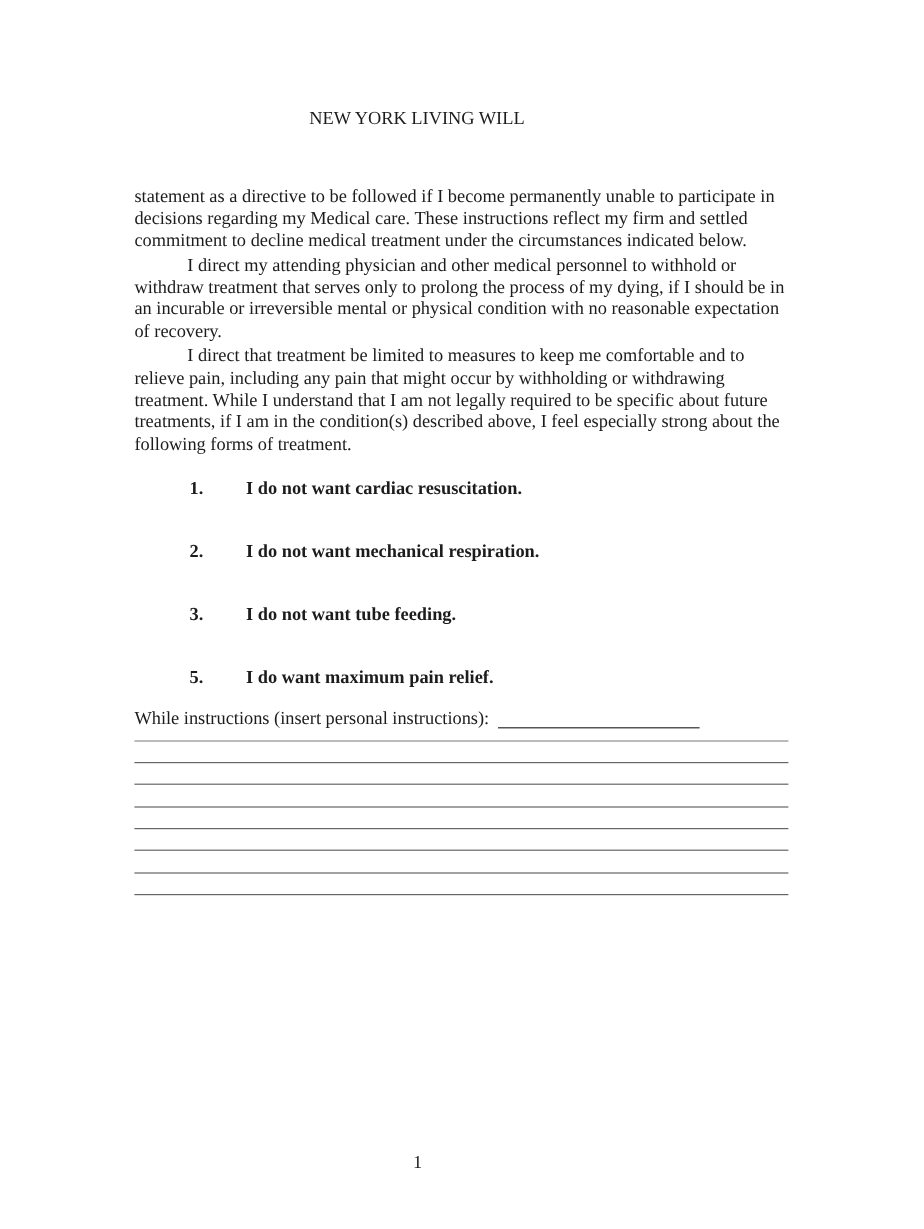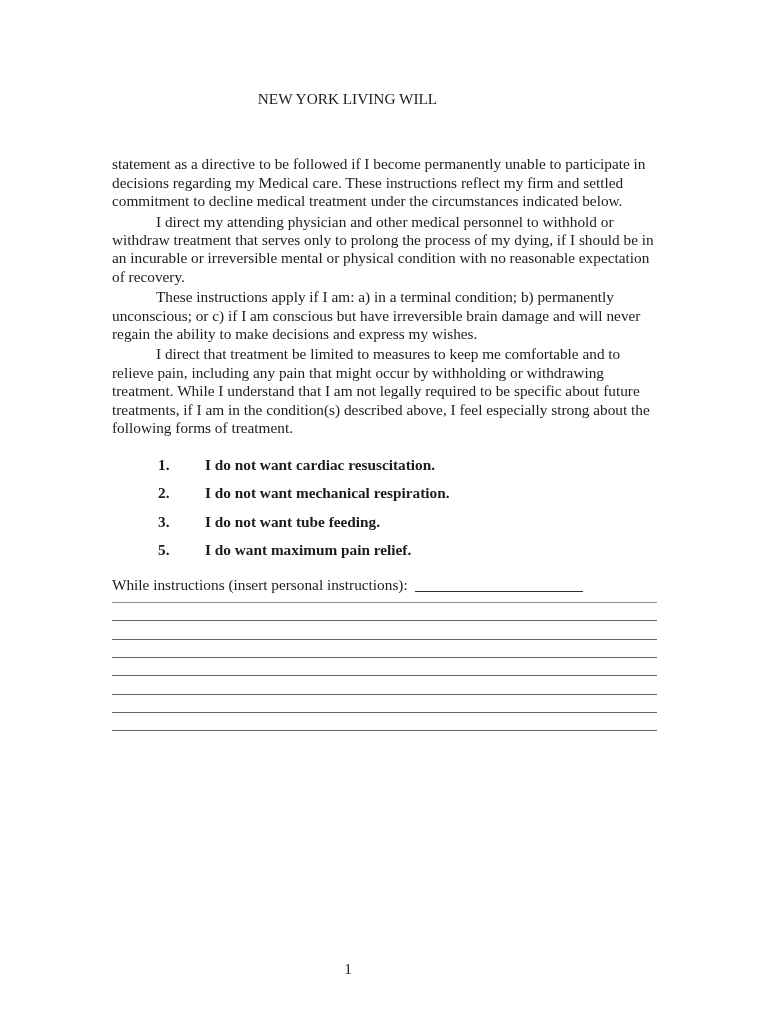--- a/index.html
+++ b/index.html
@@ -33,21 +33,21 @@
   .p1-rest { white-space: pre; }
   .blank-inline {
     display: inline-block;
     width: 258px;
     height: 13px;
     border-bottom: 1px solid #2f2f2f;
     position: relative;
     top: 1px;
   }
   .list-block { margin-top: 18.5px; font-weight: bold; }
-  .list-row { padding-left: 46px; margin-top: 10px; white-space: nowrap; }
+  .list-row { padding-left: 46px; margin-top: 34px; white-space: nowrap; }
   .list-row.first { margin-top: 0; }
   .list-num { display: inline-block; width: 47px; }
   .other-row {
     display: flex;
     align-items: flex-end;
     margin-top: 16px;
     white-space: nowrap;
   }
   .other-blank {
     flex: 1;
@@ -78,23 +78,20 @@
     <div class="p1-rest">statement as a directive to be followed if I become permanently unable to participate in
 decisions regarding my Medical care. These instructions reflect my firm and settled
 commitment to decline medical treatment under the circumstances indicated below.</div>
   </div>
 
   <div class="para">I direct my attending physician and other medical personnel to withhold or
 withdraw treatment that serves only to prolong the process of my dying, if I should be in
 an incurable or irreversible mental or physical condition with no reasonable expectation
 of recovery.</div>
 
-  <div class="para">These instructions apply if I am: a) in a terminal condition; b) permanently
-unconscious; or c) if I am conscious but have irreversible brain damage and will never
-regain the ability to make decisions and express my wishes.</div>
 
   <div class="para">I direct that treatment be limited to measures to keep me comfortable and to
 relieve pain, including any pain that might occur by withholding or withdrawing
 treatment. While I understand that I am not legally required to be specific about future
 treatments, if I am in the condition(s) described above, I feel especially strong about the
 following forms of treatment.</div>
 
   <div class="list-block">
     <div class="list-row first">
       <span class="list-num">1.</span><span>I do not want cardiac resuscitation.</span>

